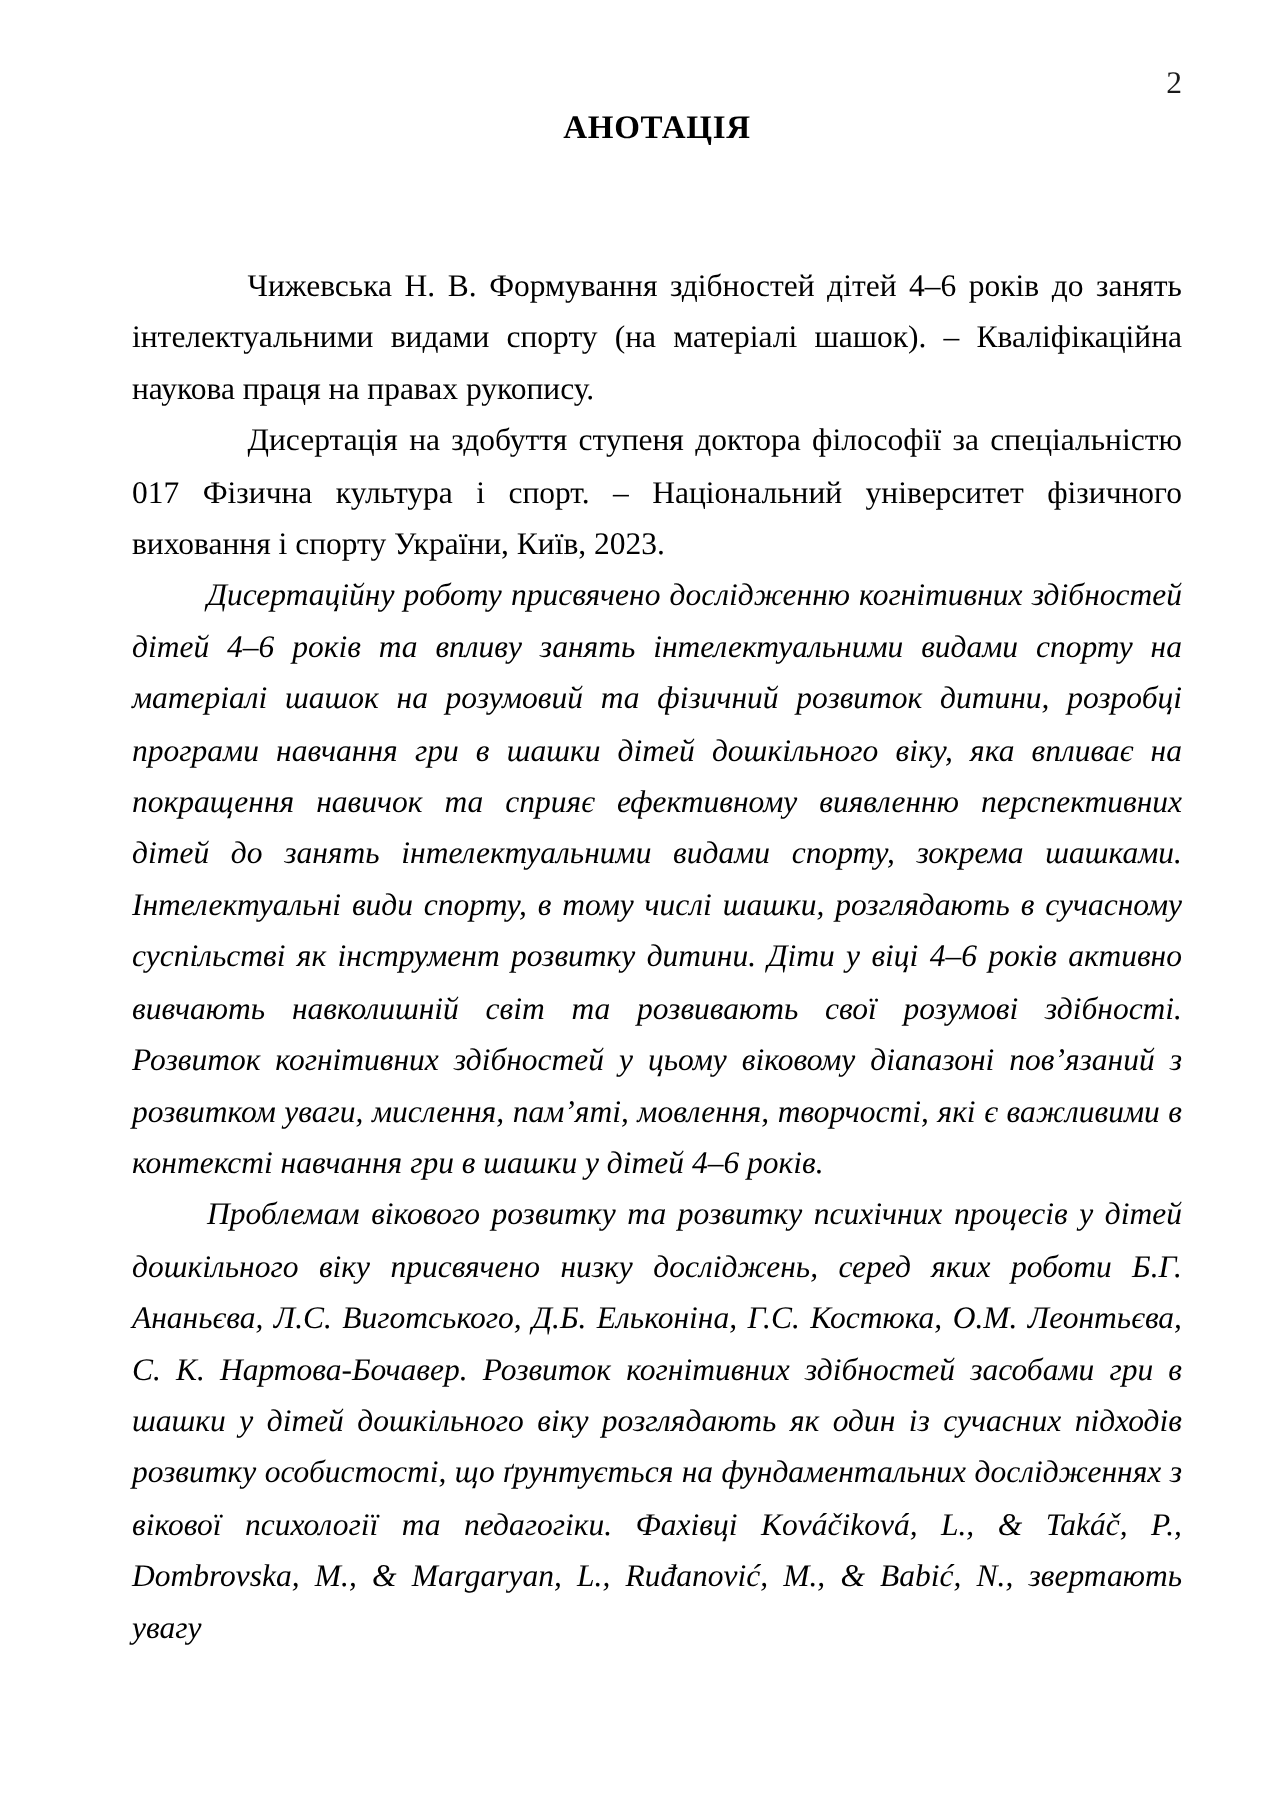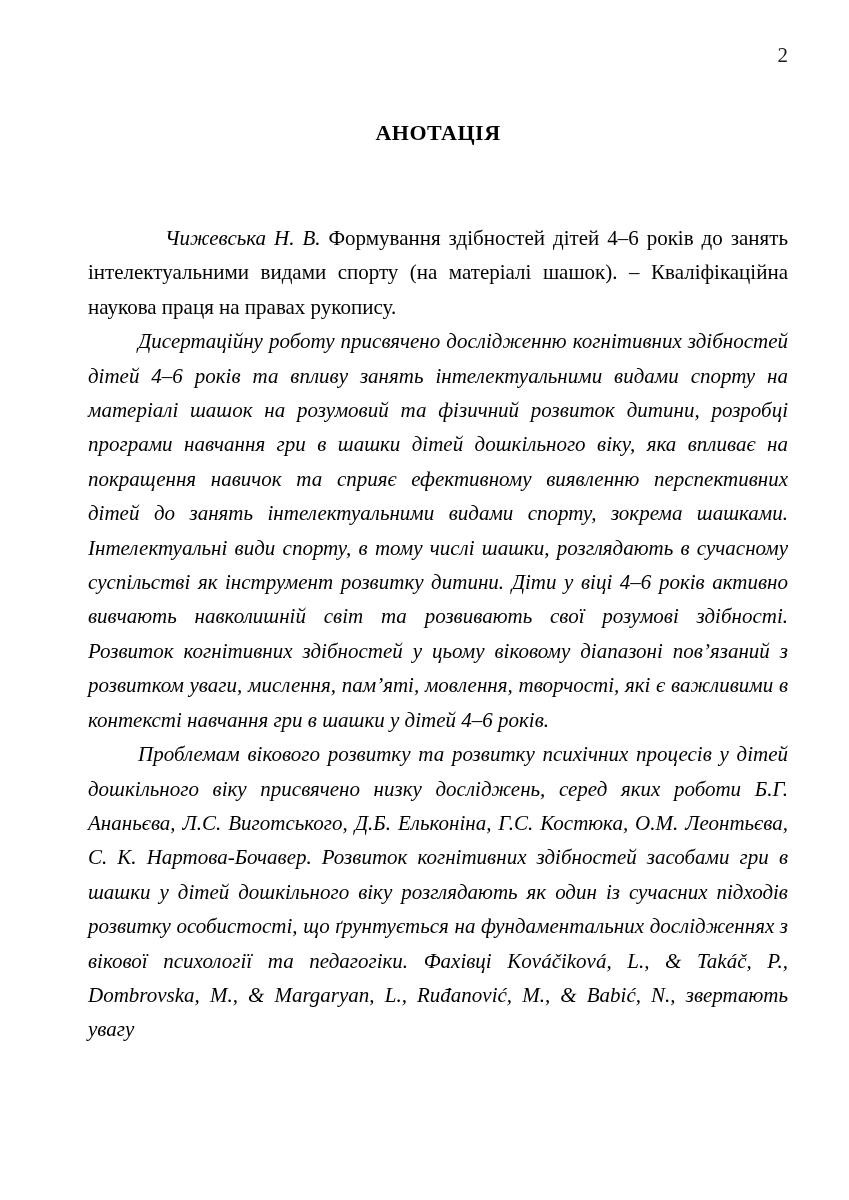--- a/index.html
+++ b/index.html
@@ -26,57 +26,58 @@
     color: #1a1a1a;
   }
   .content {
     position: absolute;
     left: 88px;
     top: 0;
     width: 700px;
   }
   .doc-title {
     margin: 0;
-    padding-top: 120px;
+    padding-top: 72px;
     font-size: 22px;
     line-height: 26px;
     font-weight: bold;
     text-align: center;
     letter-spacing: 0.5px;
   }
   .paragraphs {
     margin-top: 75px;
   }
   .paragraphs p {
     margin: 0;
     font-size: 21px;
     line-height: 34.4px;
     text-align: justify;
     text-justify: inter-word;
     hyphens: none;
   }
   .indent-lg { text-indent: 77px; }
   .indent-md { text-indent: 50px; font-style: italic; }
-  .lead-italic { font-style: italic; }
+  .lead-italic { }
 </style>
 </head>
 <body>
 
 <div class="page">
 
   <div class="page-number">2</div>
 
   <div class="content">
 
     <h1 class="doc-title">АНОТАЦІЯ</h1>
 
     <div class="paragraphs">
 
       <p class="indent-lg"><span class="lead-italic">Чижевська Н. В.</span><span> Формування здібностей дітей 4–6 років до занять інтелектуальними видами спорту (на матеріалі шашок). – Кваліфікаційна наукова праця на правах рукопису.</span></p>
 
+      <p class="indent-lg">Дисертація на здобуття ступеня доктора філософії за спеціальністю 017 Фізична культура і спорт. – Національний університет фізичного виховання і спорту України, Київ, 2023.</p>
 
       <p class="indent-md">Дисертаційну роботу присвячено дослідженню когнітивних здібностей дітей 4–6 років та впливу занять інтелектуальними видами спорту на матеріалі шашок на розумовий та фізичний розвиток дитини, розробці програми навчання гри в шашки дітей дошкільного віку, яка впливає на покращення навичок та сприяє ефективному виявленню перспективних дітей до занять інтелектуальними видами спорту, зокрема шашками. Інтелектуальні види спорту, в тому числі шашки, розглядають в сучасному суспільстві як інструмент розвитку дитини. Діти  у віці 4–6 років активно вивчають навколишній світ та розвивають свої розумові здібності. Розвиток когнітивних здібностей у цьому віковому діапазоні пов’язаний з розвитком уваги, мислення, пам’яті, мовлення, творчості, які є важливими в контексті навчання гри в шашки у дітей 4–6 років.</p>
 
       <p class="indent-md">Проблемам вікового розвитку та розвитку психічних процесів у дітей дошкільного віку присвячено низку досліджень, серед яких роботи Б.Г. Ананьєва, Л.С. Виготського, Д.Б. Ельконіна,  Г.С. Костюка, О.М. Леонтьєва, С. К. Нартова-Бочавер. Розвиток когнітивних здібностей засобами гри в шашки у дітей дошкільного віку розглядають як один із сучасних підходів розвитку особистості, що ґрунтується на фундаментальних дослідженнях з вікової психології та педагогіки. Фахівці Kováčiková, L., &amp; Takáč, P., Dombrovska, M., &amp; Margaryan, L., Ruđanović, M., &amp; Babić, N., звертають увагу</p>
 
     </div>
   </div>
 </div>
 
 </body></html>

